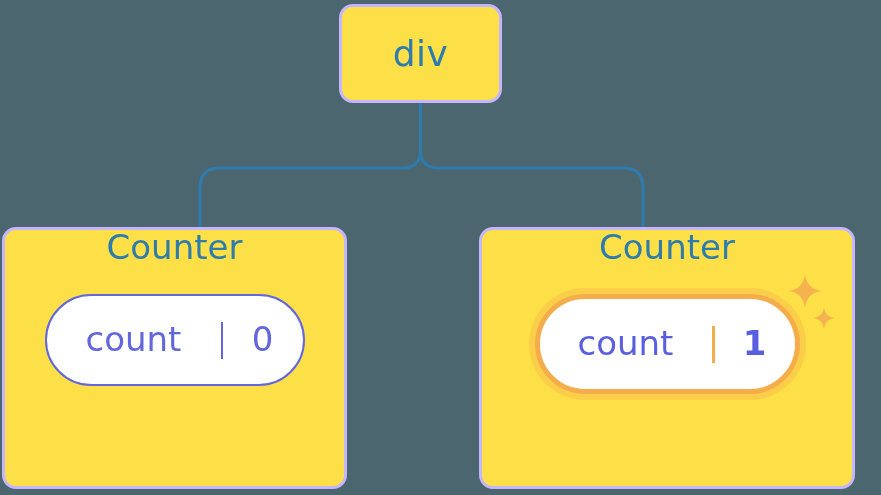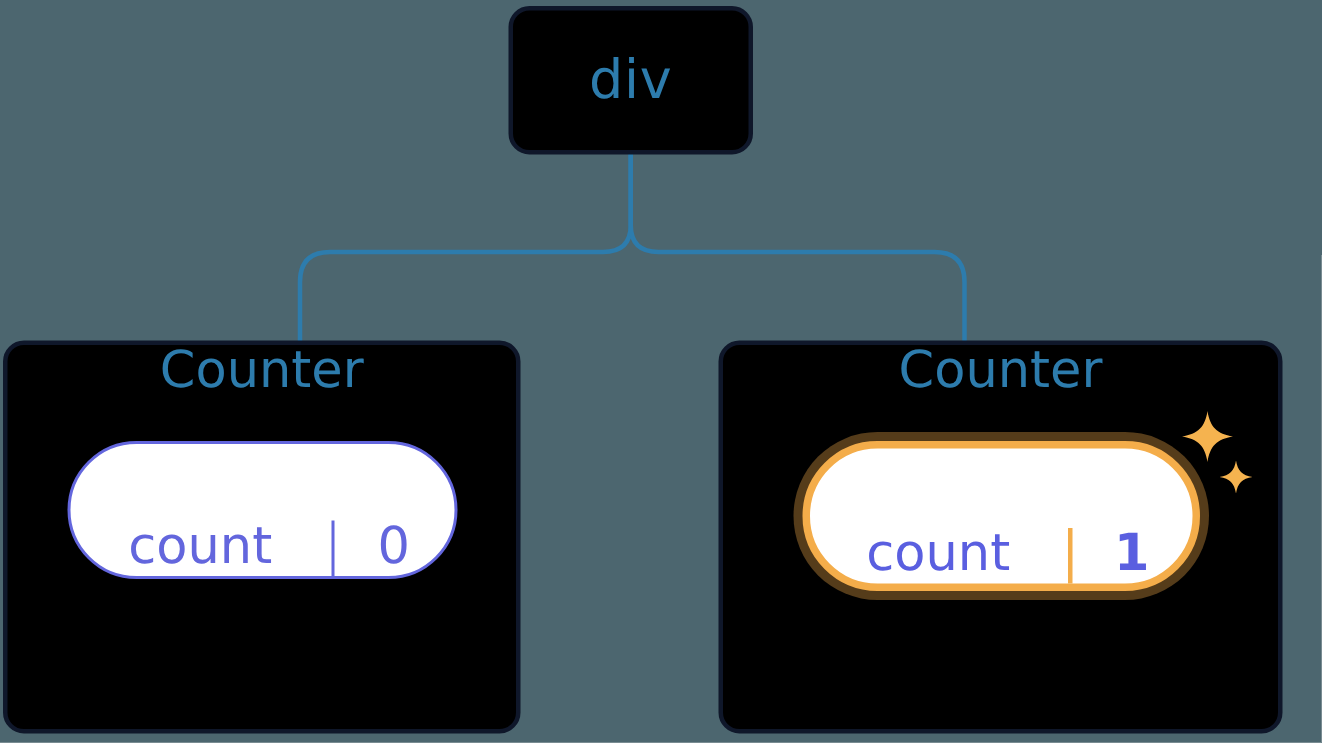--- a/index.html
+++ b/index.html
@@ -26,22 +26,22 @@
     left: 0;
     top: 0;
     width: 881px;
     height: 495px;
   }
 
   
   .node-card {
     position: absolute;
     box-sizing: border-box;
-    background: #000000;
-    border: 3px solid #0f172a;
+    background: #fde047;
+    border: 3px solid #c4b5fd;
     border-radius: 14px;
     display: flex;
     flex-direction: column;
     align-items: center;
   }
 
   
   #node-div {
     left: 339px;
     top: 4px;
@@ -80,21 +80,21 @@
 
   
   .state-pill-wrap {
     position: relative;
     margin-top: 30px;
   }
   .state-pill {
     position: relative;
     box-sizing: border-box;
     display: flex;
-    align-items: flex-end;
+    align-items: center;
     height: 92px;
     border: 2px solid #6366dd;
     border-radius: 46px;
     background: #ffffff;
   }
   .pill-key,
   .pill-val {
     display: flex;
     align-items: center;
     justify-content: center;

